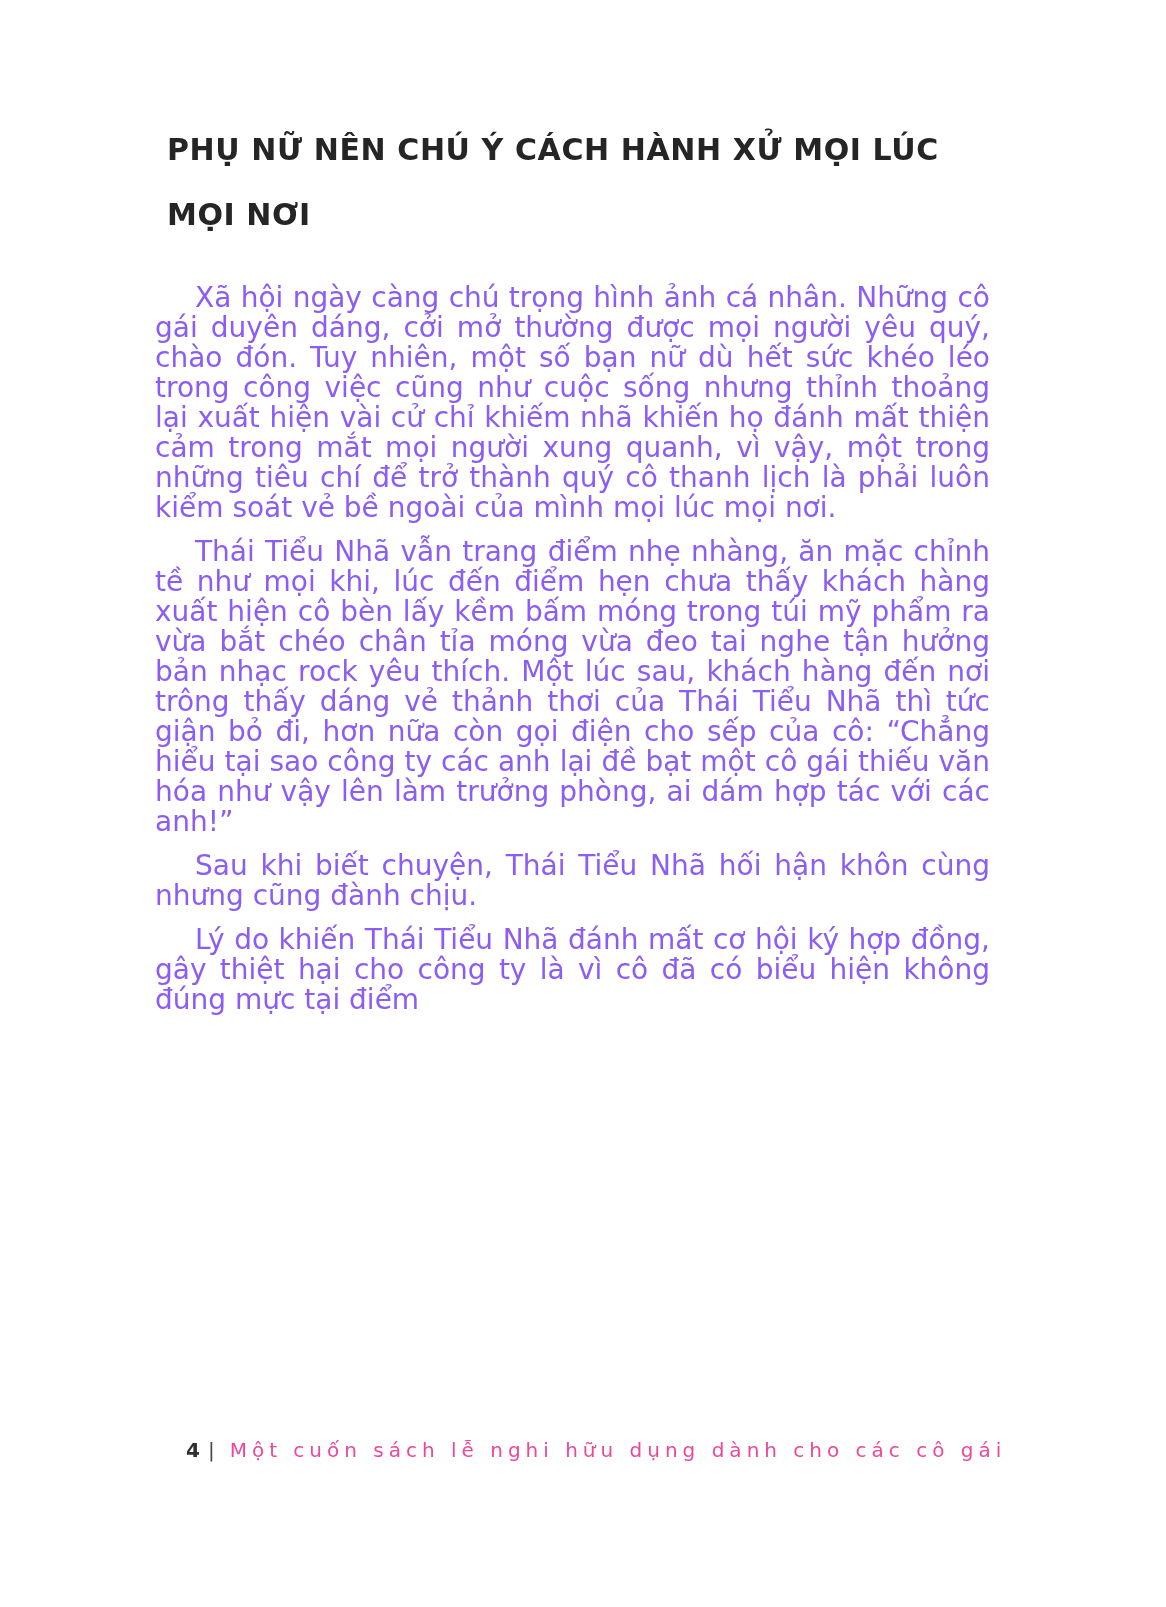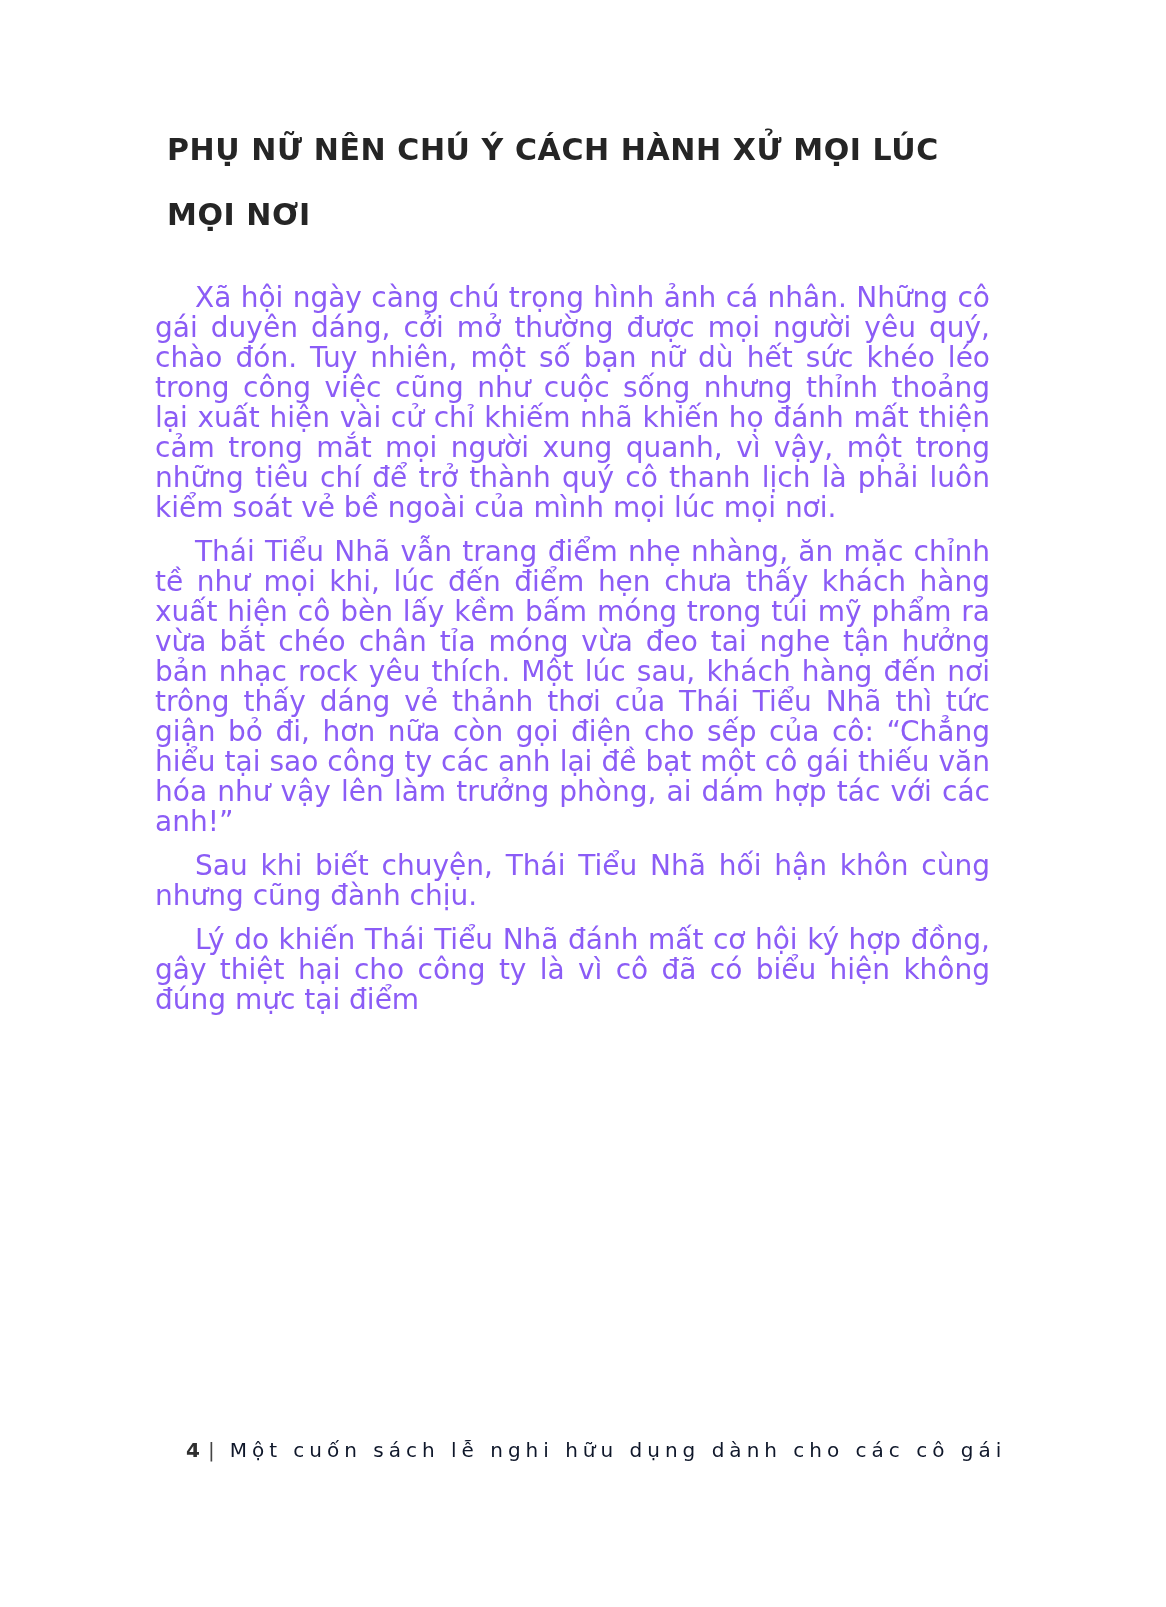--- a/index.html
+++ b/index.html
@@ -51,21 +51,21 @@
     font-weight: 700;
     letter-spacing: 2px;
   }
   .footer .sep {
     padding: 0 10px 0 6px;
     font-weight: 400;
     color: #444444;
   }
   .footer .book-title {
     letter-spacing: 5px;
-    color: #0f172a;
+    color: #ec4899;
   }
 </style>
 </head>
 <body>
 
 <div class="page">
 
   <h1 class="title">PHỤ NỮ NÊN CHÚ Ý CÁCH HÀNH XỬ MỌI LÚC MỌI NƠI</h1>
 
   <div class="body-text">

